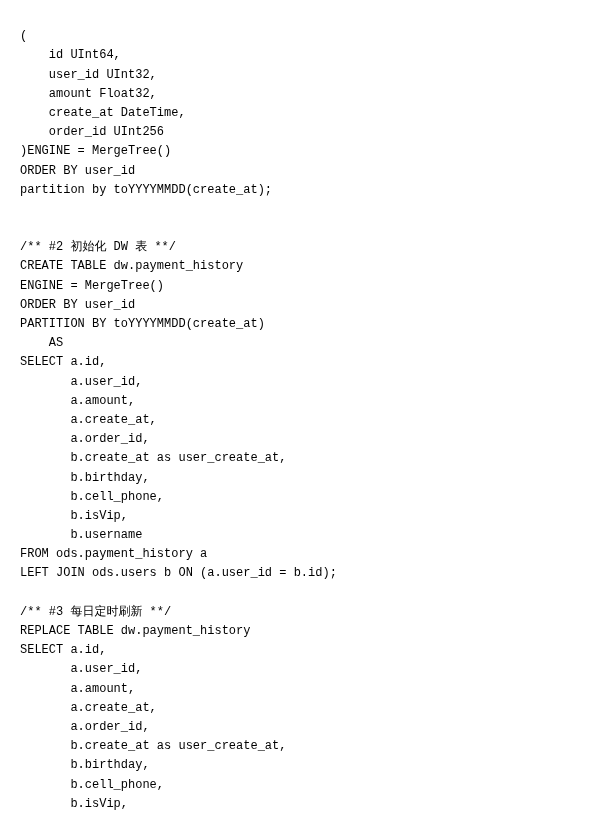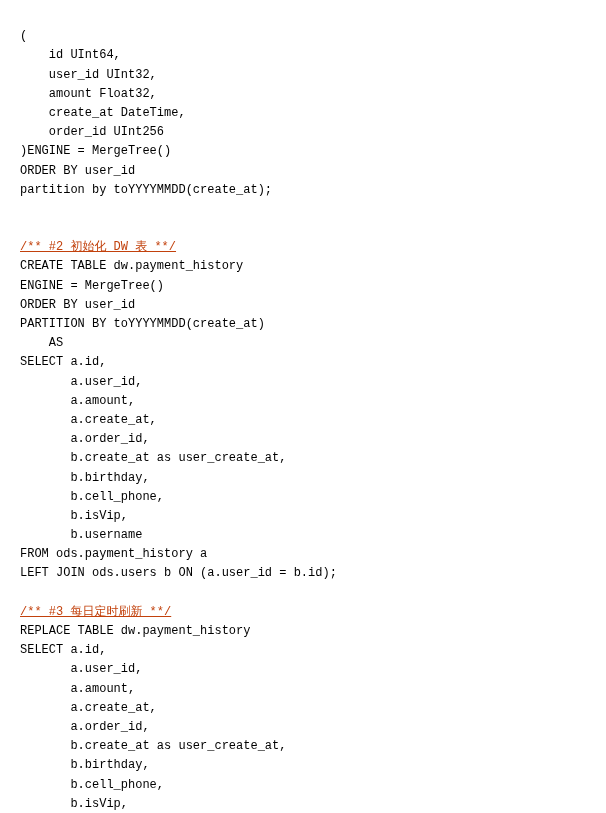--- a/index.html
+++ b/index.html
@@ -12,22 +12,21 @@
     font-size: 12px;
     line-height: 1.6;
     color: #000000;
     padding: 8px 20px;
     white-space: pre;
   }
   .code-line {
     display: block;
   }
   .comment {
-    color: #c2410c;
-    text-decoration: underline;
+    color: #000000;
   }
 </style>
 </head>
 <body>
 <div id="code-container"><span class="code-line">(</span><span class="code-line">    id UInt64,</span><span class="code-line">    user_id UInt32,</span><span class="code-line">    amount Float32,</span><span class="code-line">    create_at DateTime,</span><span class="code-line">    order_id UInt256</span><span class="code-line">)ENGINE = MergeTree()</span><span class="code-line">ORDER BY user_id</span><span class="code-line">partition by toYYYYMMDD(create_at);</span><span class="code-line">&nbsp;</span><span class="code-line">&nbsp;</span><span class="code-line comment">/** #2 初始化 DW 表 **/</span><span class="code-line">CREATE TABLE dw.payment_history</span><span class="code-line">ENGINE = MergeTree()</span><span class="code-line">ORDER BY user_id</span><span class="code-line">PARTITION BY toYYYYMMDD(create_at)</span><span class="code-line">    AS</span><span class="code-line">SELECT a.id,</span><span class="code-line">       a.user_id,</span><span class="code-line">       a.amount,</span><span class="code-line">       a.create_at,</span><span class="code-line">       a.order_id,</span><span class="code-line">       b.create_at as user_create_at,</span><span class="code-line">       b.birthday,</span><span class="code-line">       b.cell_phone,</span><span class="code-line">       b.isVip,</span><span class="code-line">       b.username</span><span class="code-line">FROM ods.payment_history a</span><span class="code-line">LEFT JOIN ods.users b ON (a.user_id = b.id);</span><span class="code-line">&nbsp;</span><span class="code-line comment">/** #3 每日定时刷新 **/</span><span class="code-line">REPLACE TABLE dw.payment_history</span><span class="code-line">SELECT a.id,</span><span class="code-line">       a.user_id,</span><span class="code-line">       a.amount,</span><span class="code-line">       a.create_at,</span><span class="code-line">       a.order_id,</span><span class="code-line">       b.create_at as user_create_at,</span><span class="code-line">       b.birthday,</span><span class="code-line">       b.cell_phone,</span><span class="code-line">       b.isVip,</span></div>
 
 
 
 
 

